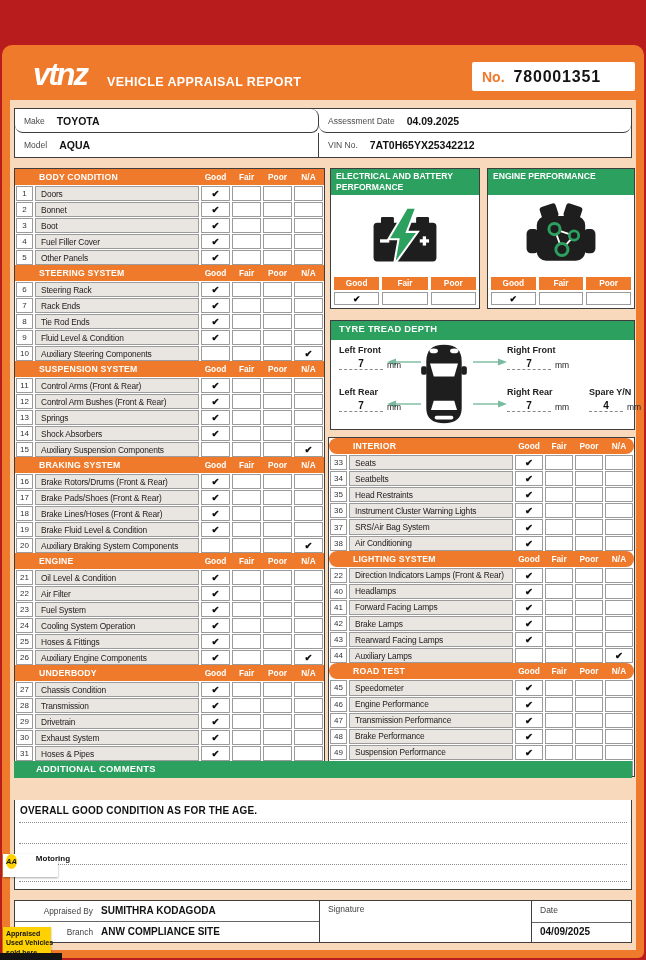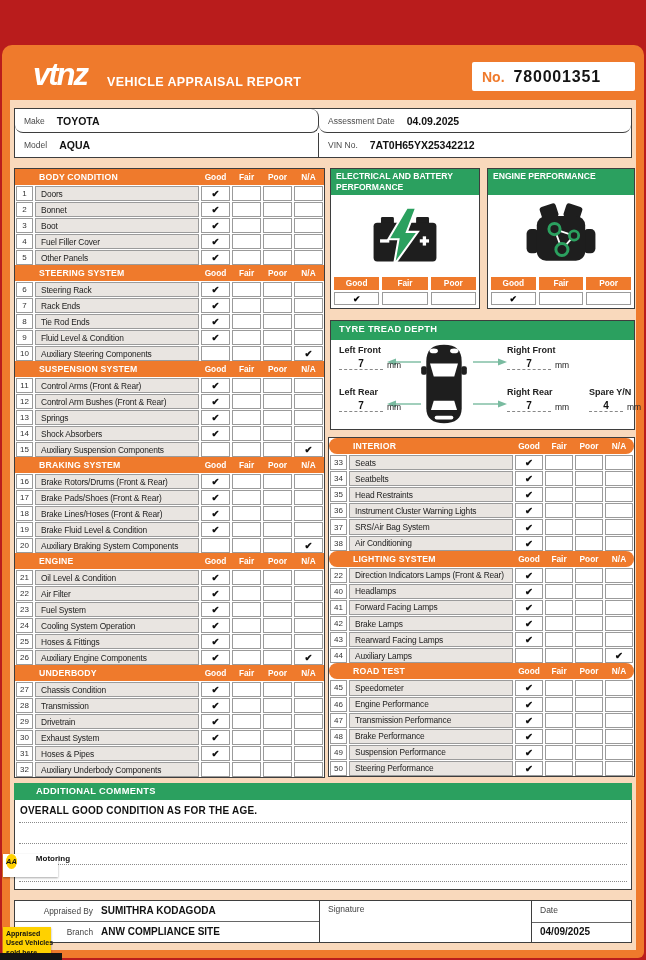--- a/index.html
+++ b/index.html
@@ -61,21 +61,21 @@
   .tw{position:absolute;}
   .tw-label{font-size:9px;font-weight:700;color:#222;white-space:nowrap;}
   .tw-valrow{display:flex;align-items:flex-end;margin-top:3px;}
   .tw-val{width:44px;text-align:center;border-bottom:1.5px dashed #888;font-weight:700;font-size:10px;line-height:11px;color:#111;}
   .tw-val.sm{width:34px;}
   .tw-mm{font-size:8.5px;color:#222;margin-left:4px;}
   .car-icon{position:absolute;left:88px;top:3px;}
   .arrow{position:absolute;width:34px;height:8px;}
 
   
-  .comments-header{position:absolute;left:14px;top:783px;width:618px;height:17px;background:var(--green);color:#fff;font-weight:700;font-size:9.3px;padding:3px 0 11px 22px;letter-spacing:.3px;}
+  .comments-header{position:absolute;left:14px;top:761px;width:618px;height:17px;background:var(--green);color:#fff;font-weight:700;font-size:9.3px;padding:3px 0 11px 22px;letter-spacing:.3px;}
   .comments-body{position:absolute;left:14px;top:800px;width:618px;height:90px;background:#fff;border:1.5px solid var(--border);border-top:none;}
   .comments-text{position:absolute;left:5px;top:5px;font-size:10px;font-weight:700;color:#111;letter-spacing:.2px;}
   .dotline{position:absolute;left:4px;right:4px;border-top:1px dotted #8a8a8a;}
 
   
   .footer-box{position:absolute;left:14px;top:900px;width:618px;height:43px;background:#fff;border:1.5px solid var(--border);display:grid;grid-template-columns:304px 212px 1fr;}
   .f-left{position:relative;}
   .f-row{position:relative;height:20.5px;display:flex;align-items:center;}
   .f-row.divider{border-bottom:1px solid #666;}
   .f-label{position:absolute;left:0;width:78px;text-align:right;font-size:8.3px;color:#444;white-space:nowrap;}

